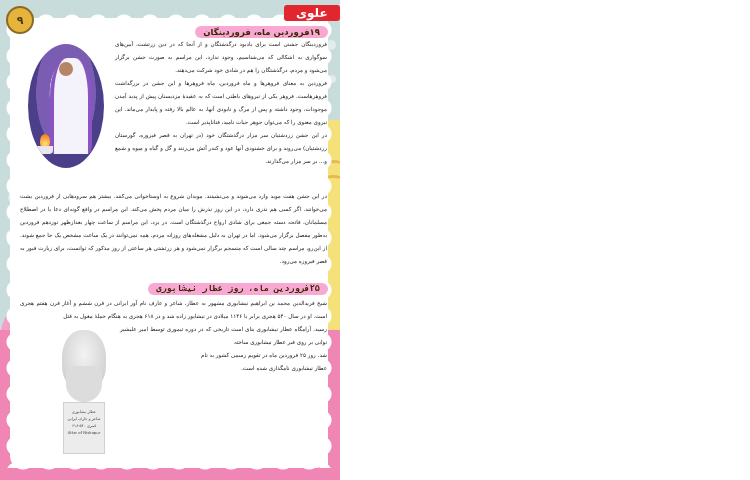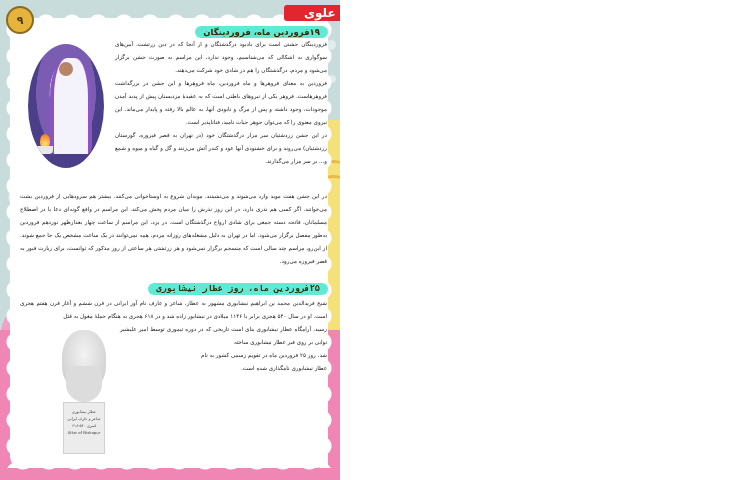--- a/index.html
+++ b/index.html
@@ -11,22 +11,22 @@
   .bg-yellow-stripe{position:absolute;width:22px;height:8px;border-radius:50%;border-top:3px solid #e9b94a;}
   .dot{position:absolute;border-radius:50%;background:rgba(255,255,255,0.45);}
   .paper{position:absolute;left:10px;top:18px;width:318px;height:450px;background:#ffffff;border-radius:12px;}
   .wave-top,.wave-bottom,.wave-left,.wave-right{position:absolute;}
   .wave-top{left:10px;top:8px;width:318px;height:20px;background:radial-gradient(circle at 10px 16px,#fff 9px,transparent 10px) 0 0/26px 20px repeat-x;}
   .wave-bottom{left:10px;top:456px;width:318px;height:18px;background:radial-gradient(circle at 13px 2px,#fff 11px,transparent 12px) 0 0/26px 18px repeat-x;}
   .wave-right{left:320px;top:18px;width:16px;height:450px;background:radial-gradient(circle at 2px 12px,#fff 9px,transparent 10px) 0 0/16px 26px repeat-y;}
   .wave-left{left:2px;top:18px;width:16px;height:450px;background:radial-gradient(circle at 14px 12px,#fff 9px,transparent 10px) 0 0/16px 26px repeat-y;}
 
   .page-num{position:absolute;left:6px;top:6px;width:28px;height:28px;border-radius:50%;background:#e6b43c;border:2px solid #8b6a22;box-sizing:border-box;display:flex;align-items:center;justify-content:center;font-size:11px;color:#4a3a10;font-weight:bold;}
-  .brand{position:absolute;left:284px;top:5px;height:16px;padding:0 20px;background:#e2262f;color:#fff;font-weight:bold;font-size:12px;line-height:16px;border-radius:3px;}
-  .heading-pill{position:absolute;height:12px;line-height:12px;background:#5eead4;color:#3a2a00;font-weight:bold;font-size:8.5px;padding:0 8px;border-radius:6px;direction:rtl;white-space:nowrap;}
+  .brand{position:absolute;left:284px;top:5px;height:16px;padding:0 12px;background:#e2262f;color:#fff;font-weight:bold;font-size:12px;line-height:16px;border-radius:3px;}
+  .heading-pill{position:absolute;height:12px;line-height:12px;background:#f9a8d4;color:#3a2a00;font-weight:bold;font-size:8.5px;padding:0 8px;border-radius:6px;direction:rtl;white-space:nowrap;}
   .h1{right:12px;top:26px;}
   .h2{right:12px;top:283px;font-family:Liberation Mono, monospace;}
 
   .text{position:absolute;direction:rtl;text-align:justify;font-size:5.6px;line-height:13px;color:#222;}
   .text p{margin:0;}
   .t1{left:115px;top:38px;width:212px;}
   .t2{left:20px;top:190px;width:307px;}
   .t3{left:20px;top:297px;width:307px;}
   .t4{left:120px;top:323px;width:207px;}
 

